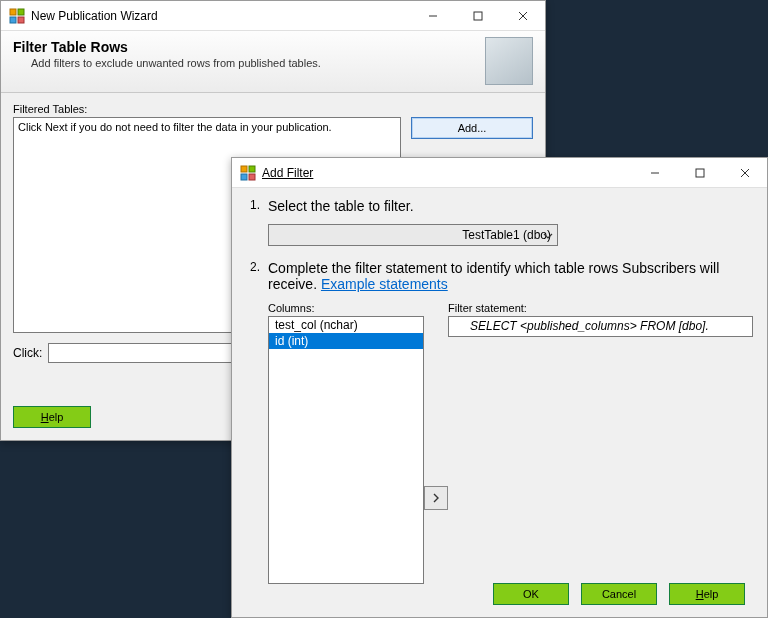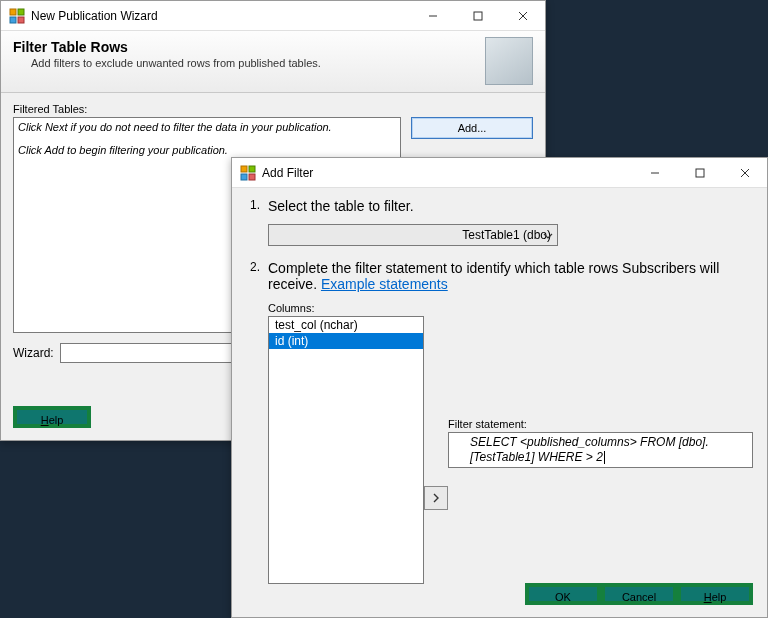--- a/index.html
+++ b/index.html
@@ -77,22 +77,22 @@
   .listbox {
     border: 1px solid #7a7a7a;
     background: #fff;
     height: 216px;
     padding: 2px 4px;
     font-size: 11px;
     line-height: 1.4;
     overflow: hidden;
   }
   .btn {
-    border: 4px solid #15803d;
-    background: #0f766e;
+    border: 1px solid #15803d;
+    background: #84cc16;
     text-align: center;
     font-size: 11px;
     height: 22px;
     line-height: 20px;
     padding: 0 8px;
     min-width: 70px;
   }
   .btn.primary {
     border: 1px solid #3a78c2;
     background: #e6f0fb;
@@ -117,21 +117,21 @@
     position: absolute;
     bottom: 12px; left: 12px; right: 12px;
     display: flex;
   }
 
   
   .dlg {
     left: 231px; top: 157px; width: 537px; height: 461px;
     background: #f0f0f0;
   }
-  .dlg .titlebar { background: #fff; }
+  .dlg .titlebar { background: #fff; text-decoration: underline; }
   .dlg-body { padding: 10px 14px; }
   .step {
     display: flex;
     gap: 8px;
     margin-bottom: 10px;
   }
   .step-num { width: 14px; text-align: right; }
   .step-txt { flex: 1; font-size: 14px; }
   .step-txt a { color: #0066cc; text-decoration: underline; cursor: pointer; }
   .combo {
@@ -145,21 +145,21 @@
     margin-left: 22px;
     margin-bottom: 14px;
     justify-content: flex-end;
   }
   .combo .chev {
     position: absolute; right: 4px; top: 50%; transform: translateY(-50%);
   }
   .cols-area {
     display: flex;
     gap: 0;
-    align-items: center;
+    align-items: flex-start;
     margin-left: 0;
   }
   .panel-label { font-size: 11px; margin: 0 0 2px 0; }
   .panel {
     display: flex; flex-direction: column;
   }
   .cols-list {
     border: 1px solid #7a7a7a;
     background: #fff;
     width: 156px; height: 268px;
@@ -195,22 +195,22 @@
   }
   .caret {
     display: inline-block;
     width: 1px; height: 13px;
     background: #000;
     vertical-align: text-bottom;
     margin-left: 1px;
   }
   .dlg-footer {
     position: absolute;
-    right: 14px; bottom: 12px;
-    display: flex; gap: 0;
+    right: 22px; bottom: 12px;
+    display: flex; gap: 12px;
   }
 </style>
 </head>
 <body>
 
 <div class="window wiz">
   <div class="titlebar">
     <span class="icon-app">
       <svg viewBox="0 0 16 16">
           <rect x="1" y="1" width="6" height="6" fill="#f0a000" stroke="#b07000"></rect>
@@ -242,32 +242,31 @@
 
   <div class="wiz-head">
     <h2>Filter Table Rows</h2>
     <p>Add filters to exclude unwanted rows from published tables.</p>
     <div class="servericon"></div>
   </div>
 
   <div class="wiz-body">
     <span class="label">Filtered Tables:</span>
     <div style="display:flex; gap:10px;">
-      <div class="listbox" style="flex:1;font-style:italic;">
+      <div class="listbox" style="flex:1;">
         <div>Click Next if you do not need to filter the data in your publication.</div>
         <div style="height:8px"></div>
-        <div>Click Add to begin filtering your publication.</div>
       </div>
       <div class="rightcol">
         <div class="btn primary" style="width:122px;"><span>Add...</span></div>
       </div>
     </div>
 
     <div class="filterrow">
-      <span>Wizard:</span>
+      <span>Click:</span>
       <input type="text" value="" style="">
     </div>
   </div>
 
   <div class="wiz-footer">
     <div class="btn" style="width:78px;"><u>H</u><span>elp</span></div>
   </div>
 </div>
 
 <div class="window dlg">
@@ -332,21 +331,20 @@
       </div>
       <div class="arrowbtn">
         <svg width="8" height="10" viewBox="0 0 8 10">
             <path d="M2 1 L6 5 L2 9" fill="none" stroke="#333" stroke-width="1.4"></path>
           </svg>
       </div>
       <div class="panel" style="flex:1;">
         <div class="panel-label">Filter statement:</div>
         <div class="stmt">
           <div>SELECT &lt;published_columns&gt; FROM [dbo].</div>
-          <div><span>[TestTable1] WHERE &gt; 2</span><span class="caret"></span></div>
         </div>
       </div>
     </div>
   </div>
 
   <div class="dlg-footer">
     <div class="btn" style="width:76px;"><span>OK</span></div>
     <div class="btn" style="width:76px;"><span>Cancel</span></div>
     <div class="btn" style="width:76px;"><u>H</u>elp</div>
   </div>

